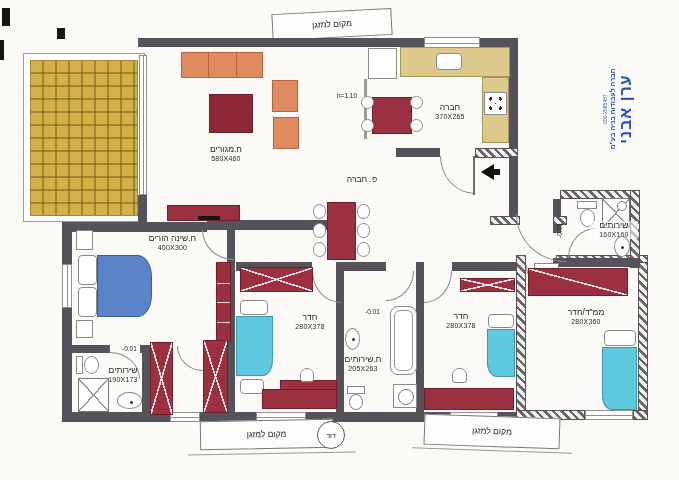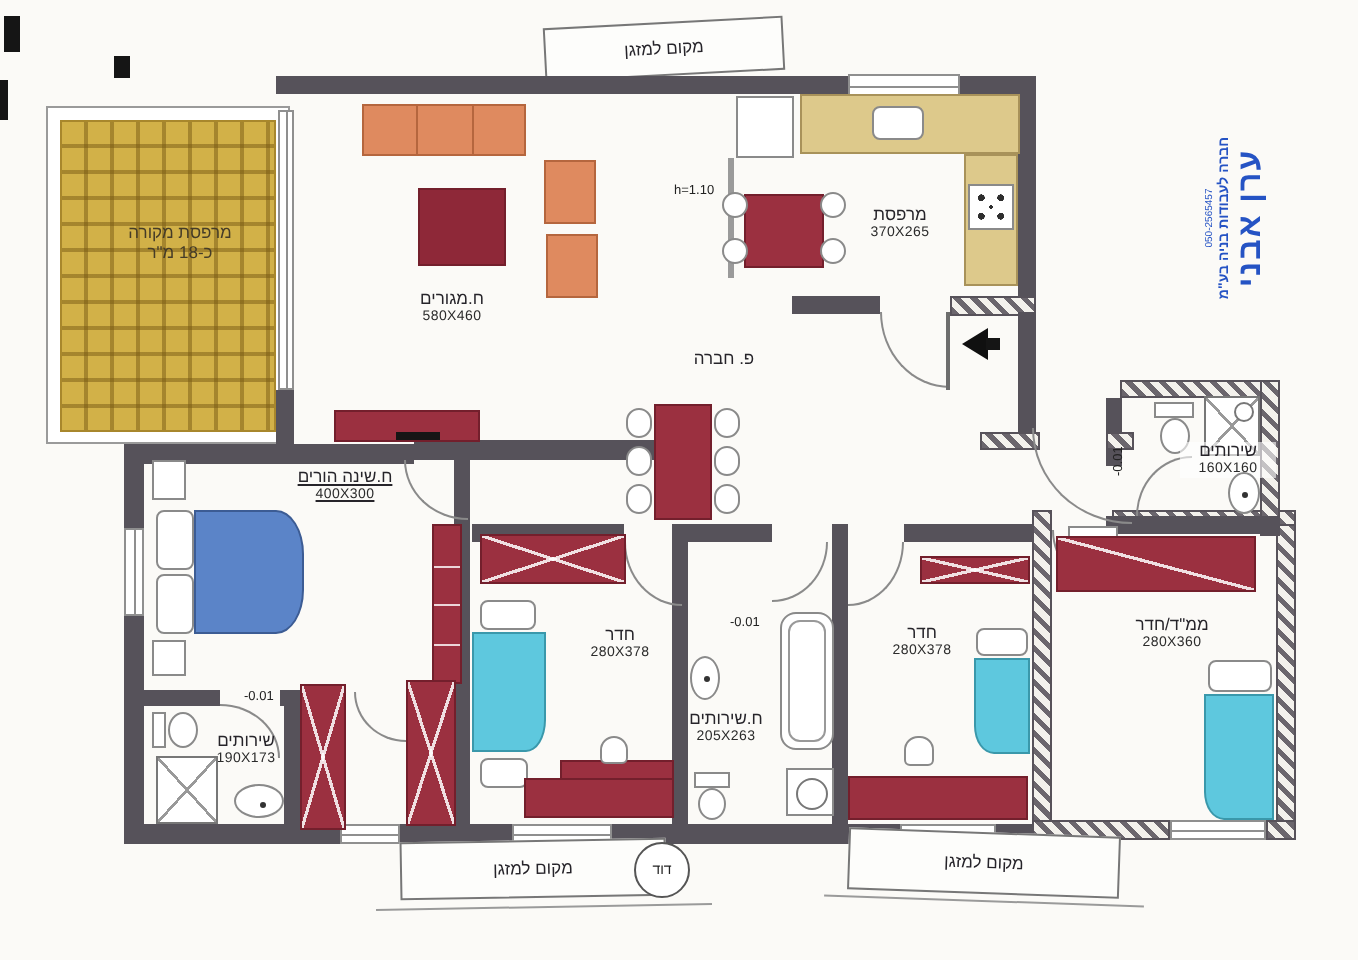--- a/index.html
+++ b/index.html
@@ -73,24 +73,20 @@
   <div class="speck" style="left:2px;top:8px;width:8px;height:18px;"></div>
   <div class="speck" style="left:57px;top:28px;width:8px;height:11px;"></div>
   <div class="speck" style="left:0;top:40px;width:4px;height:20px;"></div>
 
   <div class="acbox" style="left:272px;top:11px;width:120px;height:27px;transform:rotate(-3deg);">
     <span class="lbl" style="position:static;">מקום למזגן</span>
   </div>
 
   <div class="abs" style="left:23px;top:53px;width:122px;height:169px;border:1px solid #9a9a9a;box-sizing:border-box;background:#fff;"></div>
   <div class="tiles" style="left:30px;top:60px;width:108px;height:156px;"></div>
-  <div class="lbl" style="left:40px;top:112px;width:100px;color:#453c28;">
-    <span style="display:block;">מרפסת מקורה</span>
-    <span style="display:block;">כ-18 מ"ר</span>
-  </div>
 
   <div class="w" style="left:138px;top:38px;width:380px;height:9px;"></div>
   <div class="window" style="left:424px;top:37px;width:56px;height:11px;"></div>
   <div class="w" style="left:509px;top:38px;width:9px;height:120px;"></div>
   <div class="hz" style="left:475px;top:148px;width:43px;height:10px;"></div>
   <div class="w" style="left:396px;top:148px;width:44px;height:9px;"></div>
   <div class="w" style="left:509px;top:156px;width:9px;height:62px;"></div>
 
   <div class="window winv" style="left:139px;top:55px;width:8px;height:140px;"></div>
   <div class="w" style="left:138px;top:195px;width:9px;height:33px;"></div>
@@ -182,33 +178,33 @@
   <div class="wht burners" style="left:484px;top:92px;width:23px;height:23px;"></div>
   <div class="wht" style="left:368px;top:48px;width:29px;height:31px;"></div>
   <div class="thin" style="left:364px;top:79px;width:3px;height:60px;"></div>
   <div class="lvl" style="left:337px;top:92px;">h=1.10</div>
   <div class="mar" style="left:372px;top:97px;width:40px;height:37px;"></div>
   <div class="wht oval" style="left:361px;top:96px;width:13px;height:13px;"></div>
   <div class="wht oval" style="left:361px;top:119px;width:13px;height:13px;"></div>
   <div class="wht oval" style="left:410px;top:96px;width:13px;height:13px;"></div>
   <div class="wht oval" style="left:410px;top:119px;width:13px;height:13px;"></div>
   <div class="lbl" style="left:425px;top:103px;width:50px;">
-    <span style="display:block;">מרפסת</span>
+    <span style="display:block;">חברה</span>
     <span class="dim" style="display:block;">370X265</span>
   </div>
 
   <div class="stamp">
     <div class="stamp-in">
       <div class="stamp-ph">050-2565457</div>
       <div class="stamp-sub">חברה לעבודות בניה בע"מ</div>
       <div class="stamp-nm">ערן אבני</div>
     </div>
   </div>
 
-  <div class="lbl" style="left:135px;top:234px;width:75px;text-decoration:underline;">
+  <div class="lbl" style="left:135px;top:234px;width:75px;">
     <span style="display:block;">ח.שינה הורים</span>
     <span class="dim" style="display:block;">400X300</span>
   </div>
   <div class="wht" style="left:76px;top:230px;width:17px;height:20px;"></div>
   <div class="wht rnd" style="left:78px;top:255px;width:19px;height:30px;"></div>
   <div class="wht rnd" style="left:78px;top:287px;width:19px;height:30px;"></div>
   <div class="bedp" style="left:97px;top:255px;width:55px;height:62px;"></div>
   <div class="wht" style="left:76px;top:320px;width:17px;height:18px;"></div>
   <div class="mar" style="left:216px;top:262px;width:15px;height:80px;">
     <div style="position:absolute;left:0;top:25%;width:100%;height:1px;background:rgba(255,255,255,.8);"></div>

